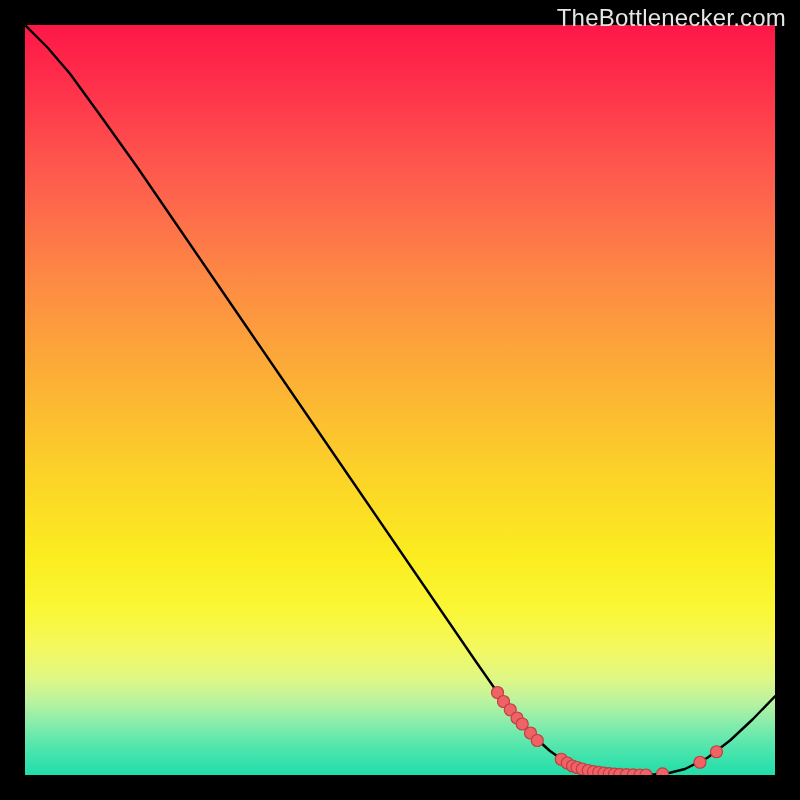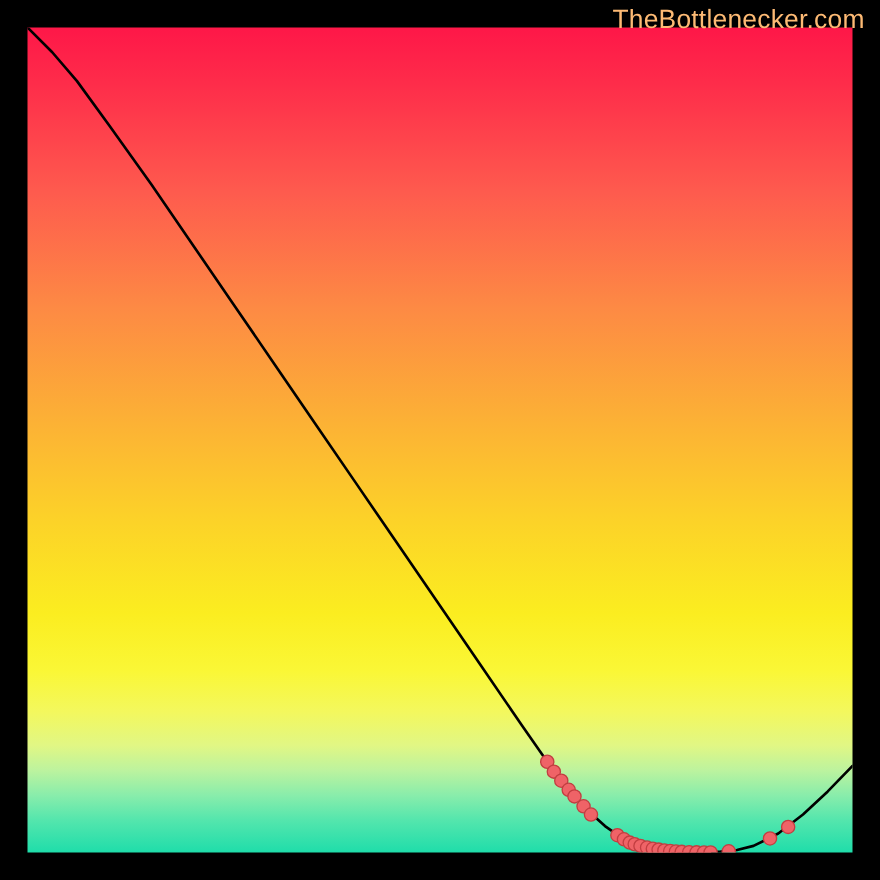--- a/index.html
+++ b/index.html
@@ -10,21 +10,21 @@
     height: 800px;
     background: #000;
   }
   .watermark {
     position: absolute;
     top: 4px;
     right: 14px;
     font-family: Arial, Helvetica, sans-serif;
     font-size: 24px;
     font-weight: 500;
-    color: #fdba74;
+    color: #e5e5e5;
     letter-spacing: 0.2px;
     z-index: 50;
     user-select: none;
     text-align: center;
   }
   .plot-outer {
     position: absolute;
     left: 25px;
     top: 25px;
     width: 750px;

